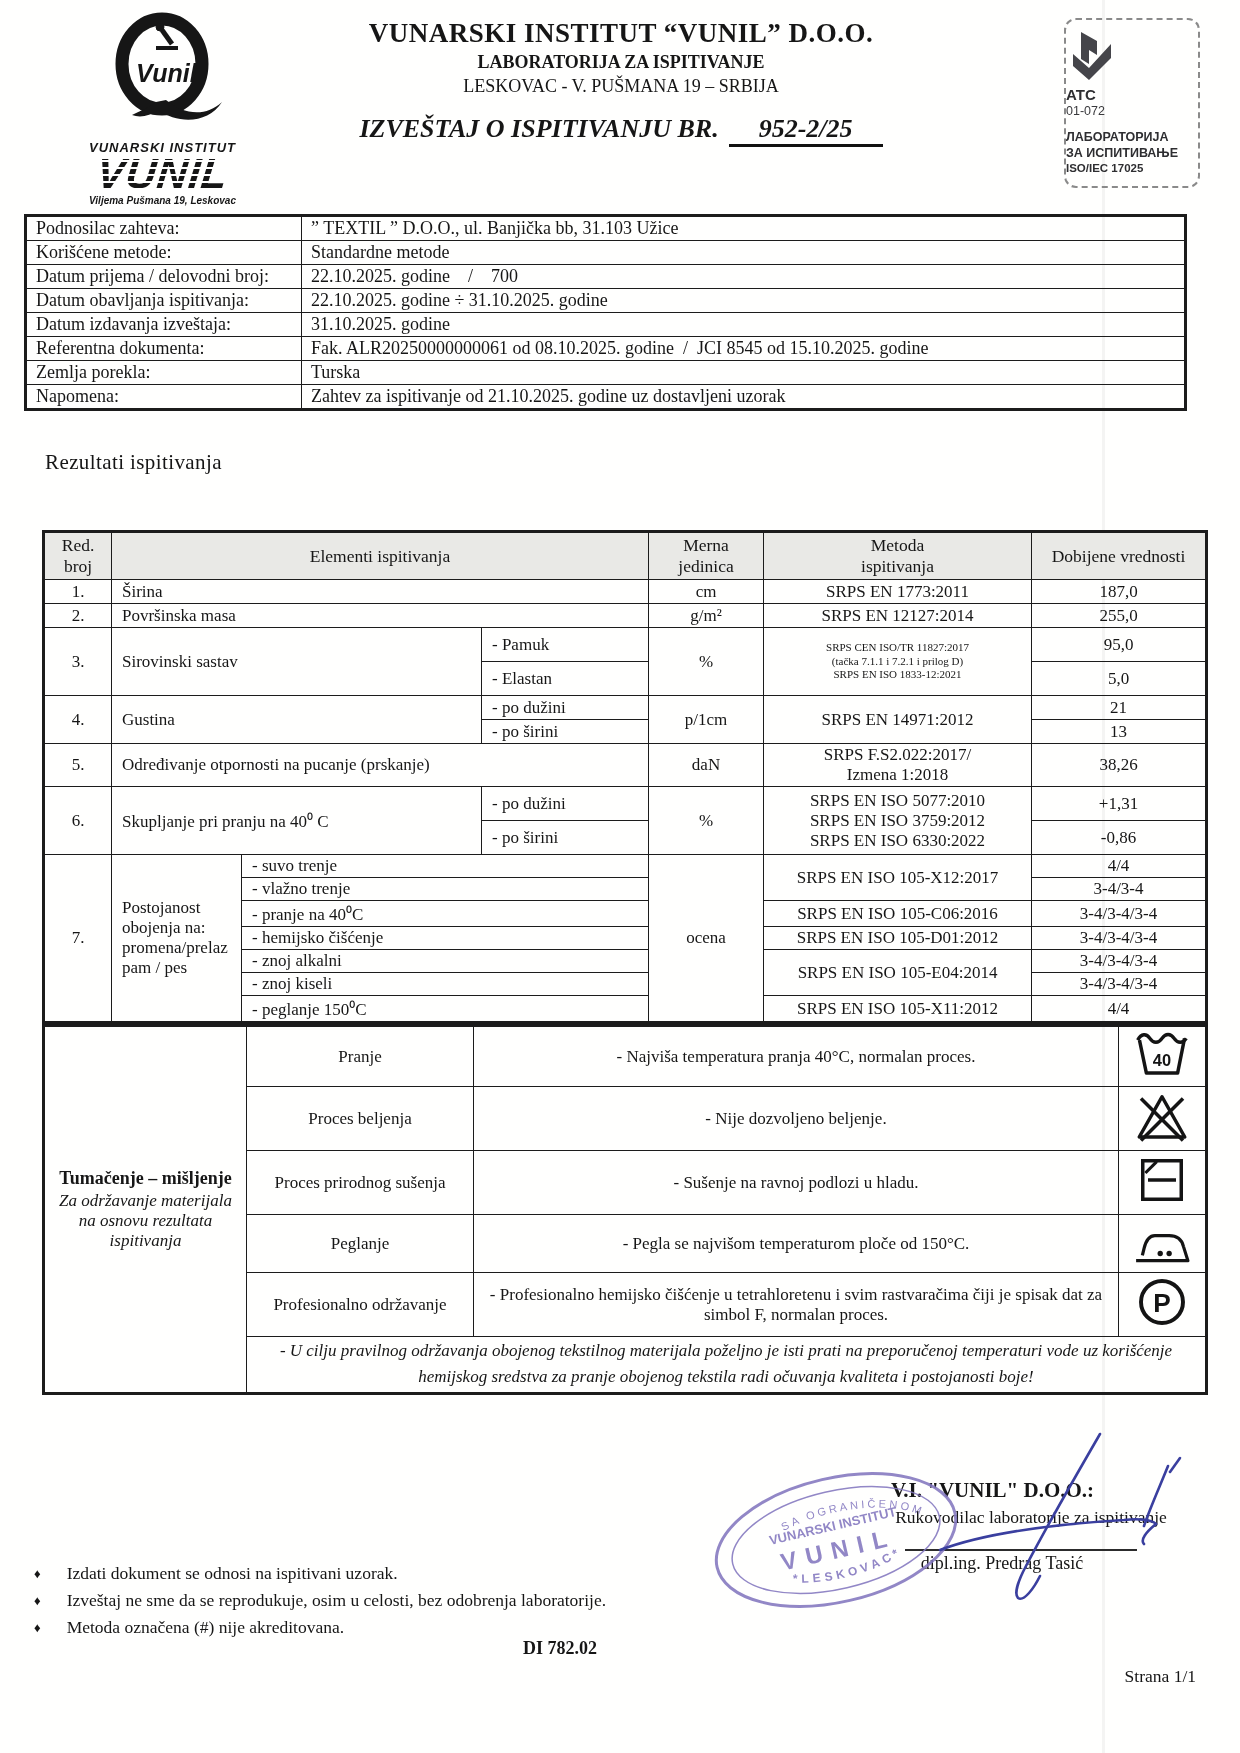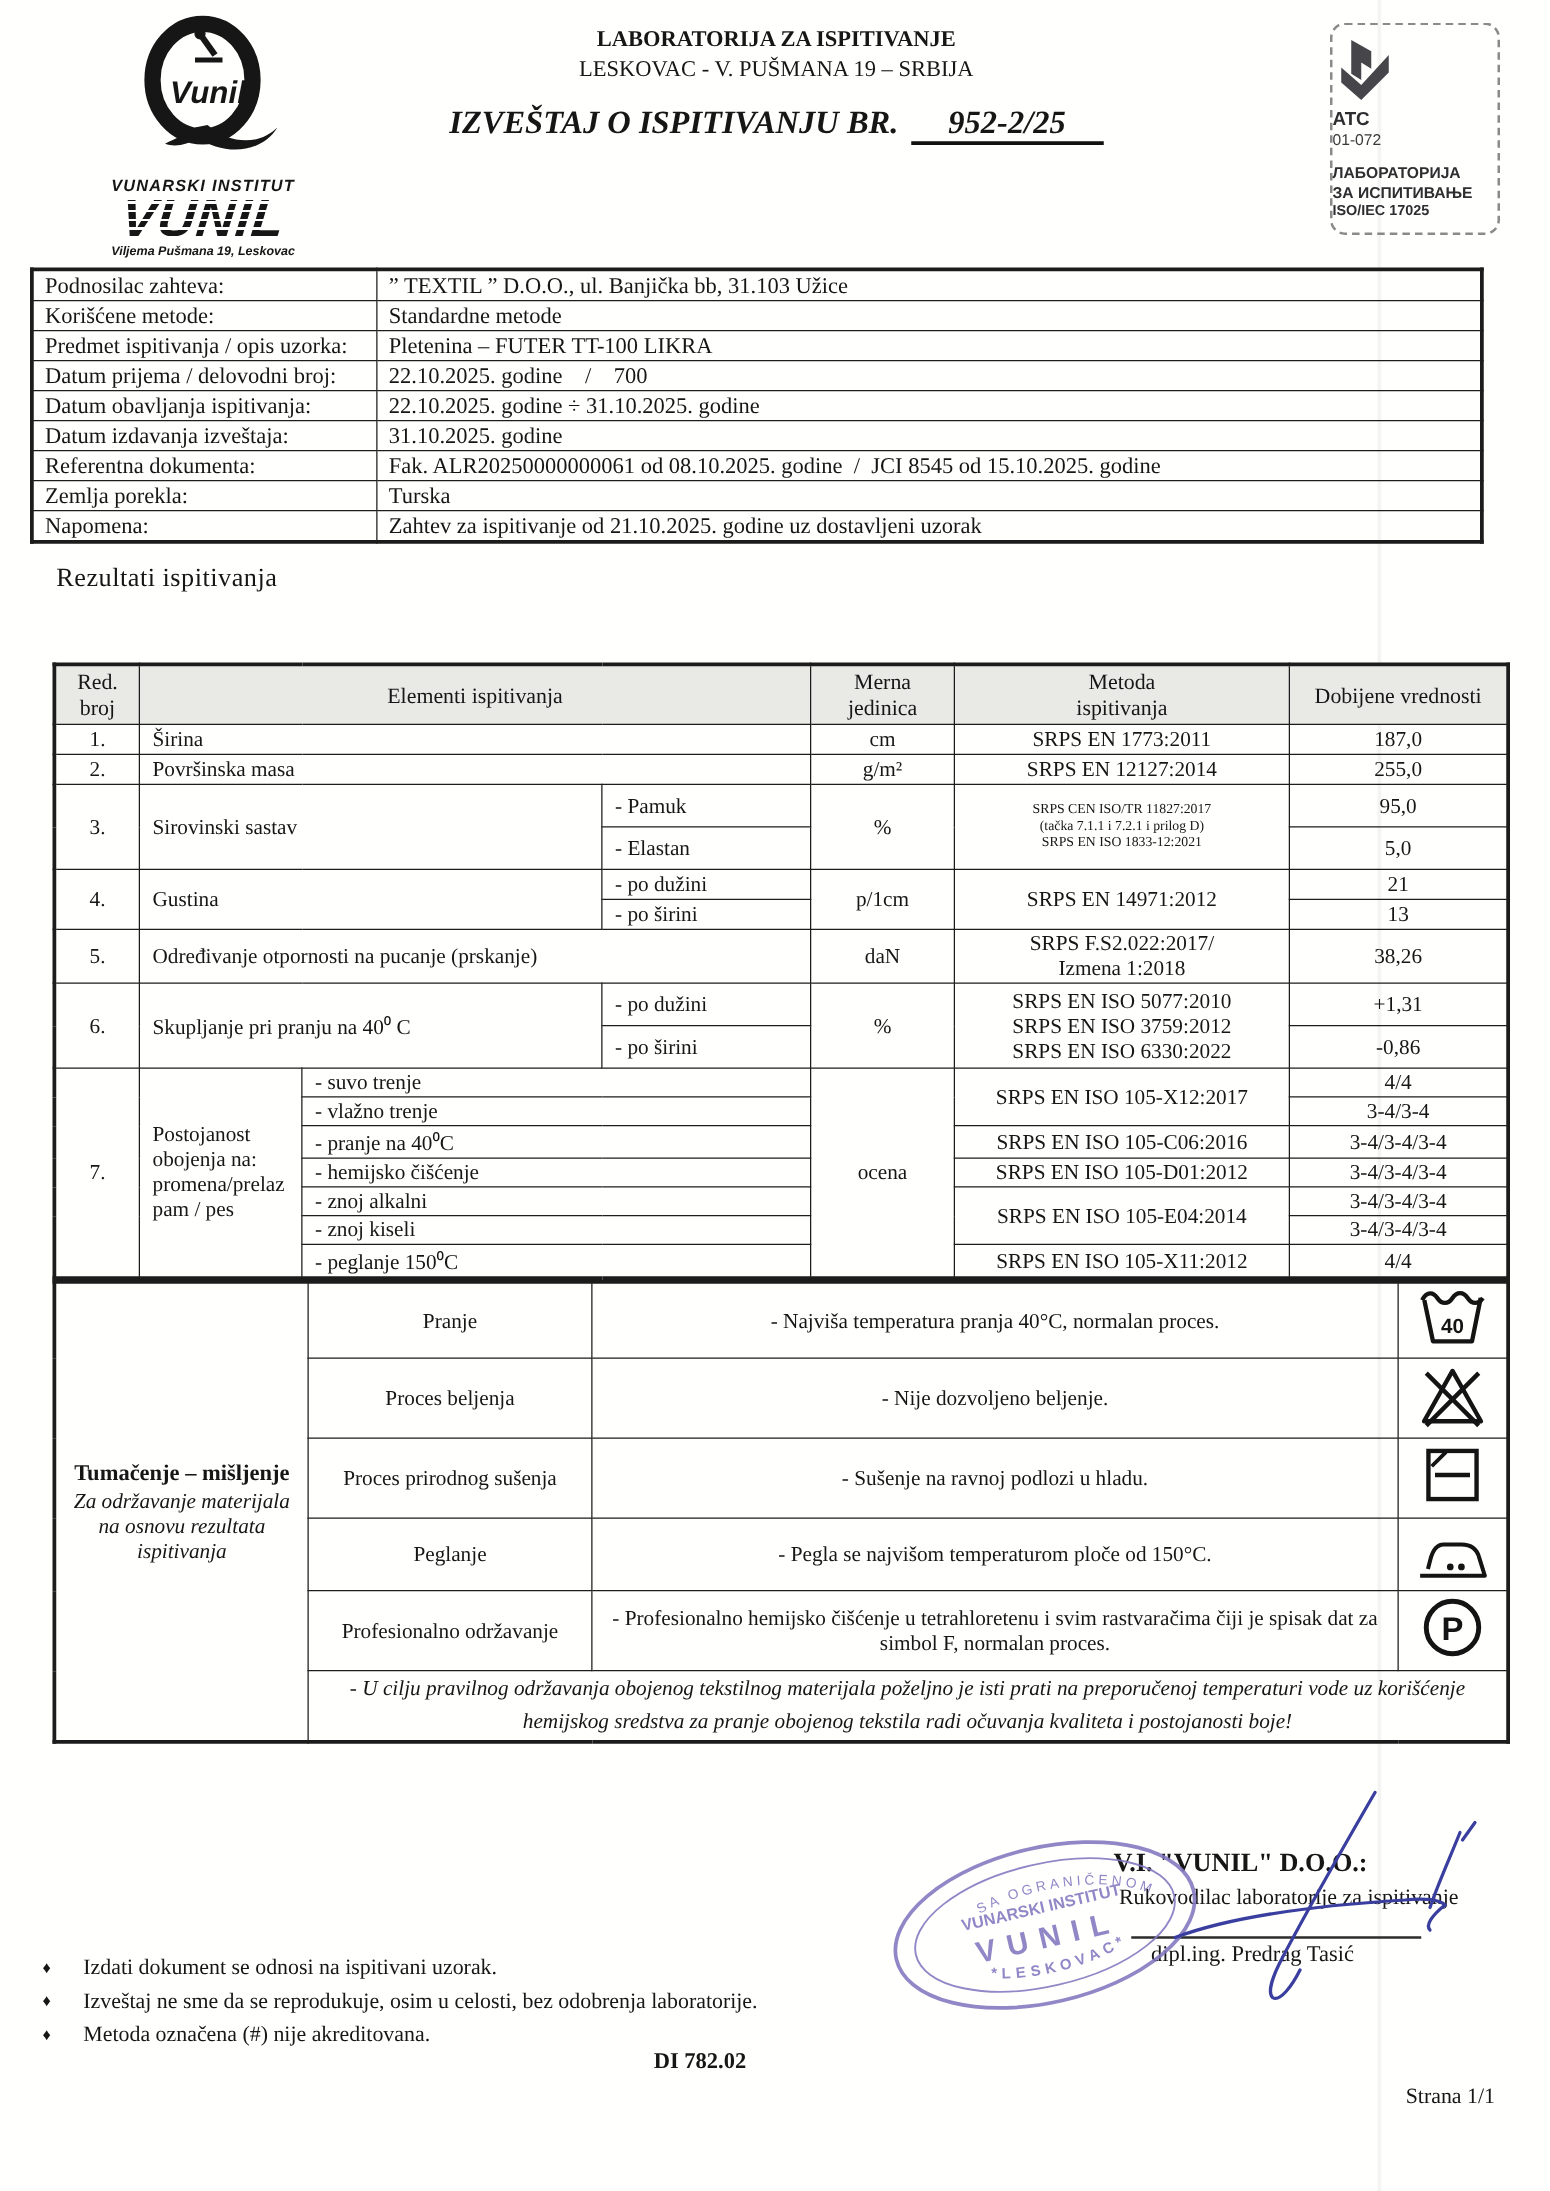--- a/index.html
+++ b/index.html
@@ -93,20 +93,21 @@
         <text x="36" y="70" font-size="25" font-style="italic" font-weight="bold" fill="#161616">Vunil</text>
       </svg>
       <div class="logo-inst">VUNARSKI INSTITUT</div>
       <div class="vunil-wrap">
         <span class="vunil-word">VUNIL</span>
       </div>
       <div class="logo-addr">Viljema Pušmana 19, Leskovac</div>
     </div>
 
     <div class="head-center">
+      <div class="company">VUNARSKI INSTITUT “VUNIL” D.O.O.</div>
       <div class="lab-line">LABORATORIJA ZA ISPITIVANJE</div>
       <div class="addr-line">LESKOVAC - V. PUŠMANA 19 – SRBIJA</div>
       <div class="report-line">
         <span>IZVEŠTAJ O ISPITIVANJU BR.</span><span class="report-num">952-2/25</span>
       </div>
     </div>
 
     <div class="badge">
       <svg width="46" height="50" viewBox="0 0 46 50">
         <path d="M15 2 L31 11 L31 25 L23 20 L23 34 L15 29 Z" fill="#45454a"></path>
@@ -124,24 +125,20 @@
 
   <table class="info">
       <tbody>
         <tr>
           <td class="ilabel">Podnosilac zahteva:</td>
           <td class="ivalue">” TEXTIL ” D.O.O., ul. Banjička bb, 31.103 Užice</td>
         </tr>
         <tr>
           <td class="ilabel">Korišćene metode:</td>
           <td class="ivalue">Standardne metode</td>
-        </tr>
-        <tr>
-          <td class="ilabel">Predmet ispitivanja / opis uzorka:</td>
-          <td class="ivalue">Pletenina – FUTER TT-100 LIKRA</td>
         </tr>
         <tr>
           <td class="ilabel">Datum prijema / delovodni broj:</td>
           <td class="ivalue">22.10.2025. godine    /    700</td>
         </tr>
         <tr>
           <td class="ilabel">Datum obavljanja ispitivanja:</td>
           <td class="ivalue">22.10.2025. godine ÷ 31.10.2025. godine</td>
         </tr>
         <tr>

